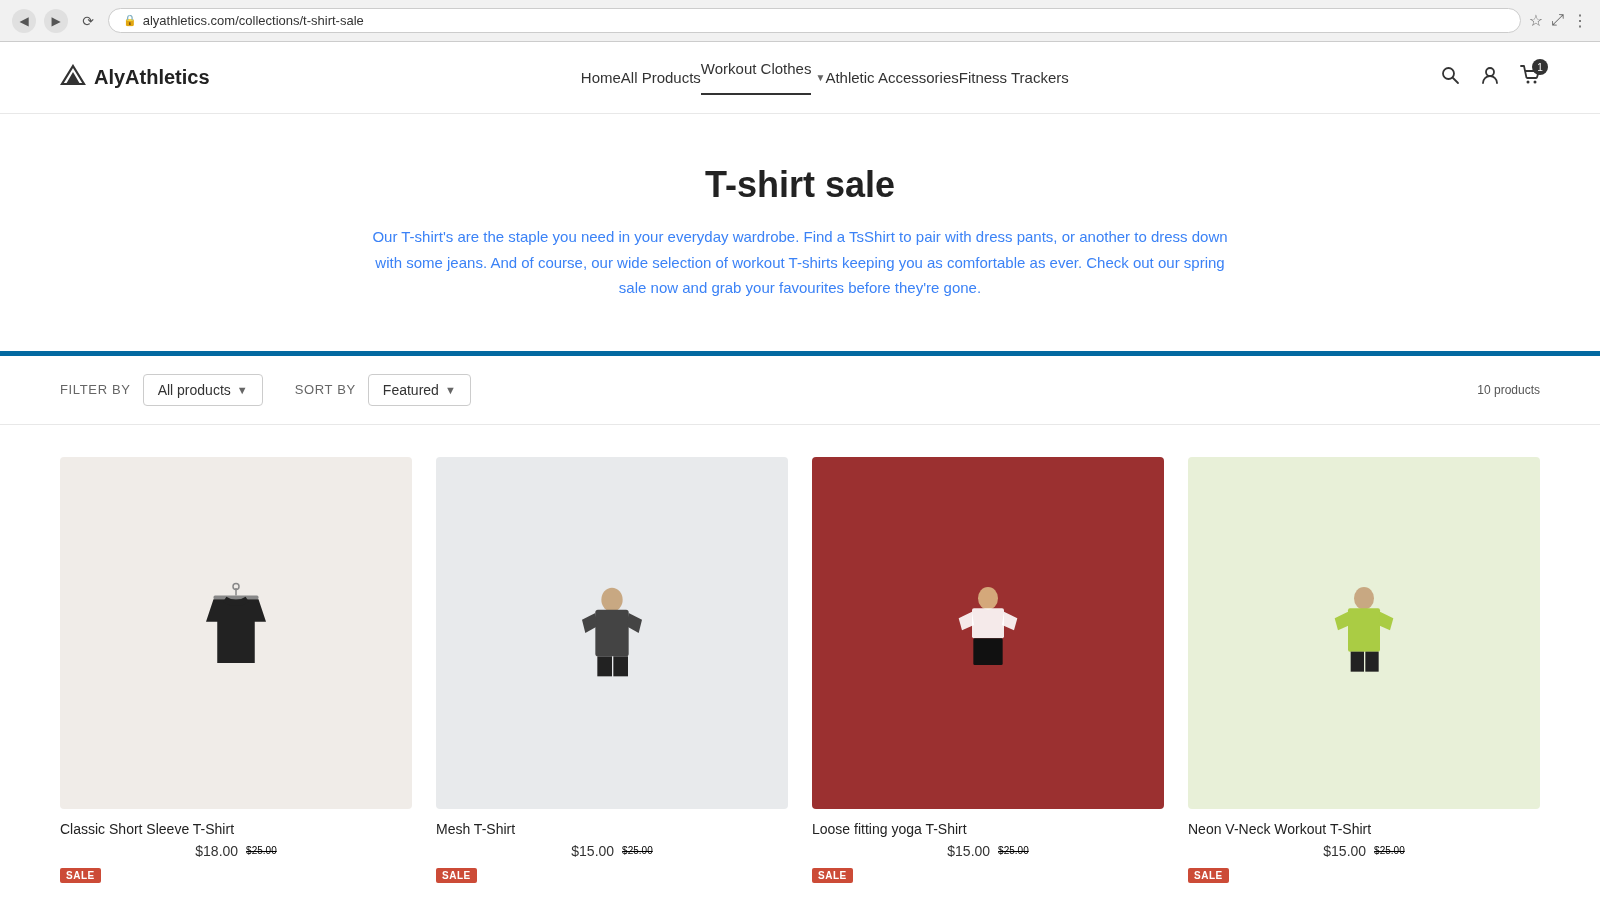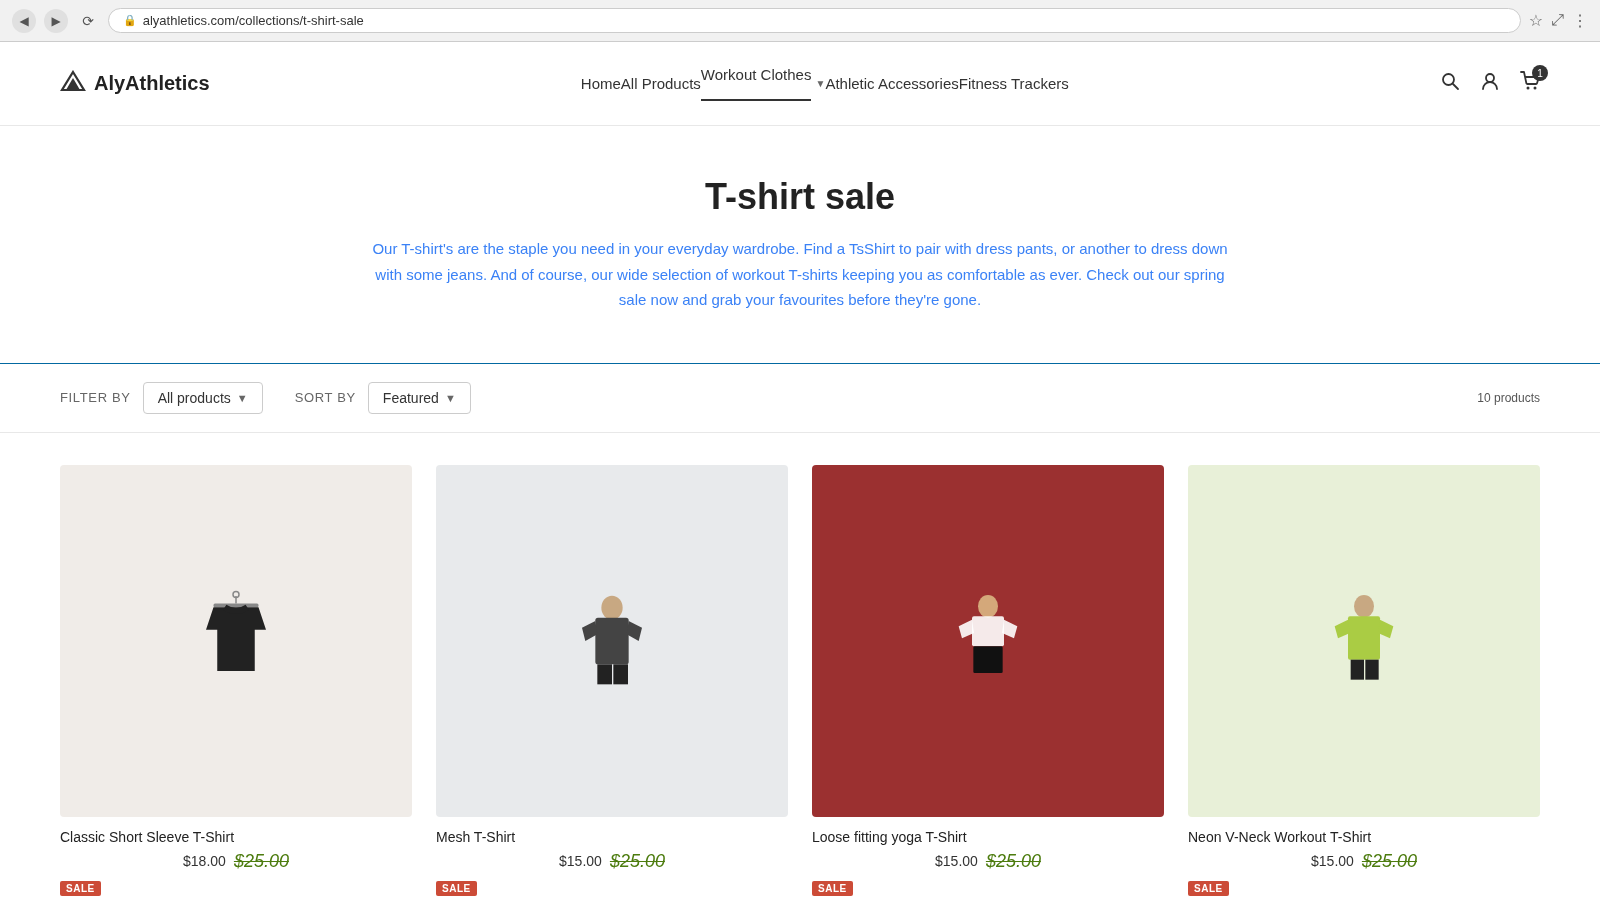--- a/index.html
+++ b/index.html
@@ -32,21 +32,21 @@
     .address-bar .lock-icon { color: #555; font-size: 11px; }
     .browser-actions { display: flex; gap: 8px; color: #666; font-size: 16px; }
     .browser-actions span { cursor: pointer; }
 
     
     .site-header {
       display: flex;
       align-items: center;
       justify-content: space-between;
       padding: 0 60px;
-      height: 84px;
+      height: 72px;
       border-bottom: 1px solid #e8e8e8;
     }
     .logo {
       display: flex;
       align-items: center;
       gap: 8px;
       font-size: 20px;
       font-weight: 700;
       color: #222;
       text-decoration: none;
@@ -98,21 +98,21 @@
       color: #3b82f6;
       line-height: 1.7;
     }
 
     
     .filter-bar {
       display: flex;
       align-items: center;
       justify-content: space-between;
       padding: 18px 60px;
-      border-top: 1px solid #0369a1;
+      border-top: 5px solid #0369a1;
       border-bottom: 1px solid #e8e8e8;
       margin-top: 20px;
     }
     .filter-left { display: flex; align-items: center; gap: 12px; }
     .filter-label { font-size: 13px; color: #666; text-transform: uppercase; letter-spacing: 0.05em; }
     .filter-select {
       display: flex;
       align-items: center;
       gap: 6px;
       border: 1px solid #ccc;
@@ -158,21 +158,21 @@
       font-weight: 500;
     }
     .product-prices {
       display: flex;
       align-items: center;
       gap: 8px;
       margin-bottom: 6px;
       justify-content: center;
     }
     .price-sale { font-size: 14px; color: #333; }
-    .price-original { font-size: 18px; color: #4d7c0f; text-decoration: line-through; font-style: italic; }
+    .price-original { font-size: 10px; color: #000000; text-decoration: line-through; }
     .sale-badge {
       display: inline-block;
       background: #cc4b37;
       color: #fff;
       font-size: 10px;
       font-weight: 700;
       padding: 2px 6px;
       border-radius: 2px;
       letter-spacing: 0.05em;
     }

